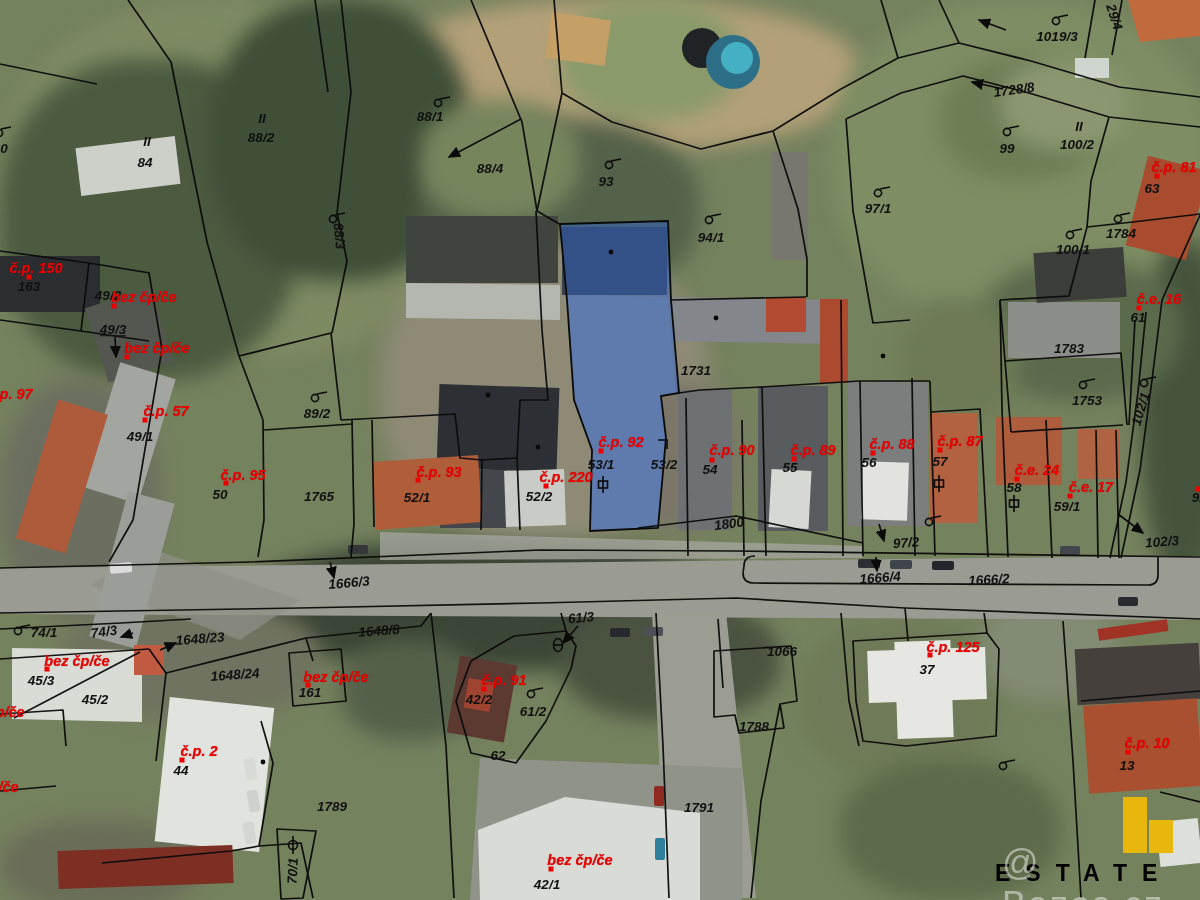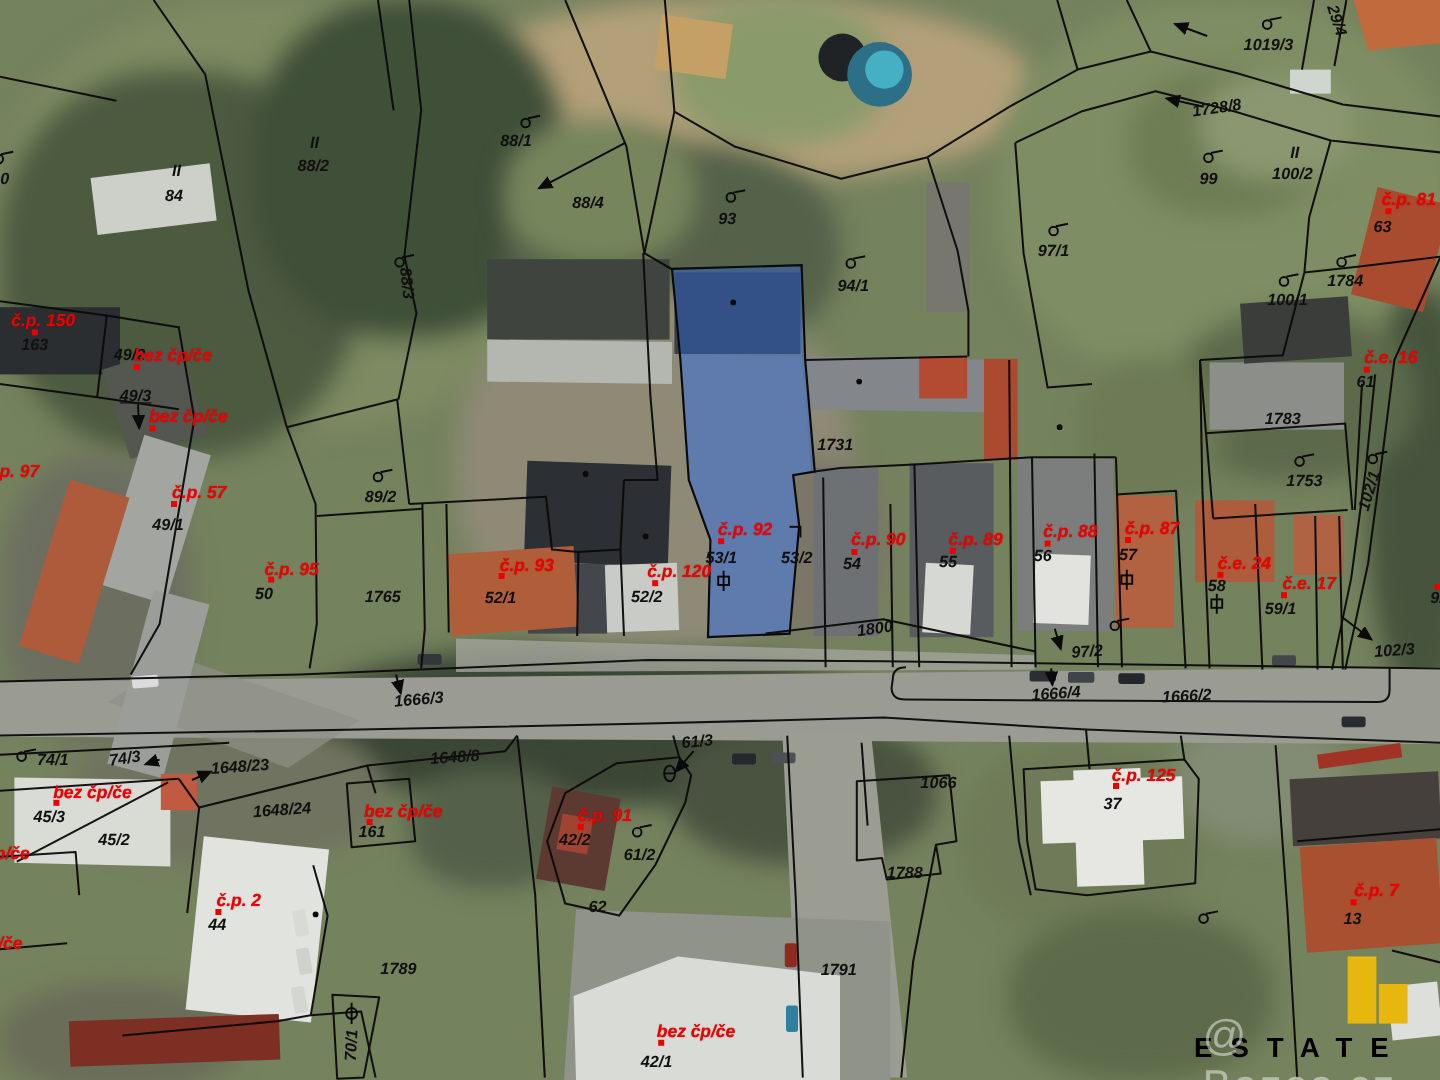--- a/index.html
+++ b/index.html
@@ -327,21 +327,21 @@
       <div class="red-dot" style="left: 114px; top: 306px;"></div>
       <div class="map-label red" style="left: 157px; top: 348px; transform: translate(-50%, -50%) rotate(0deg);">bez čp/če</div>
       <div class="red-dot" style="left: 127px; top: 357px;"></div>
       <div class="map-label red" style="left: 10px; top: 394px; transform: translate(-50%, -50%) rotate(0deg);">č.p. 97</div>
       <div class="map-label red" style="left: 166px; top: 411px; transform: translate(-50%, -50%) rotate(0deg);">č.p. 57</div>
       <div class="red-dot" style="left: 145px; top: 420px;"></div>
       <div class="map-label red" style="left: 243px; top: 475px; transform: translate(-50%, -50%) rotate(0deg);">č.p. 95</div>
       <div class="red-dot" style="left: 226px; top: 483px;"></div>
       <div class="map-label red" style="left: 439px; top: 472px; transform: translate(-50%, -50%) rotate(0deg);">č.p. 93</div>
       <div class="red-dot" style="left: 418px; top: 480px;"></div>
-      <div class="map-label red" style="left: 566px; top: 477px; transform: translate(-50%, -50%) rotate(0deg);">č.p. 120</div>
+      <div class="map-label red" style="left: 566px; top: 477px; transform: translate(-50%, -50%) rotate(0deg);">č.p. 220</div>
       <div class="red-dot" style="left: 546px; top: 486px;"></div>
       <div class="map-label red" style="left: 621px; top: 442px; transform: translate(-50%, -50%) rotate(0deg);">č.p. 92</div>
       <div class="red-dot" style="left: 601px; top: 451px;"></div>
       <div class="map-label red" style="left: 732px; top: 450px; transform: translate(-50%, -50%) rotate(0deg);">č.p. 90</div>
       <div class="red-dot" style="left: 712px; top: 460px;"></div>
       <div class="map-label red" style="left: 813px; top: 450px; transform: translate(-50%, -50%) rotate(0deg);">č.p. 89</div>
       <div class="red-dot" style="left: 794px; top: 459px;"></div>
       <div class="map-label red" style="left: 892px; top: 444px; transform: translate(-50%, -50%) rotate(0deg);">č.p. 88</div>
       <div class="red-dot" style="left: 873px; top: 453px;"></div>
       <div class="map-label red" style="left: 960px; top: 441px; transform: translate(-50%, -50%) rotate(0deg);">č.p. 87</div>
@@ -361,21 +361,21 @@
       <div class="map-label red" style="left: 336px; top: 677px; transform: translate(-50%, -50%) rotate(0deg);">bez čp/če</div>
       <div class="red-dot" style="left: 308px; top: 685px;"></div>
       <div class="map-label red" style="left: 199px; top: 751px; transform: translate(-50%, -50%) rotate(0deg);">č.p. 2</div>
       <div class="red-dot" style="left: 182px; top: 760px;"></div>
       <div class="map-label red" style="left: 504px; top: 680px; transform: translate(-50%, -50%) rotate(0deg);">č.p. 91</div>
       <div class="red-dot" style="left: 484px; top: 689px;"></div>
       <div class="map-label red" style="left: 580px; top: 860px; transform: translate(-50%, -50%) rotate(0deg);">bez čp/če</div>
       <div class="red-dot" style="left: 551px; top: 869px;"></div>
       <div class="map-label red" style="left: 953px; top: 647px; transform: translate(-50%, -50%) rotate(0deg);">č.p. 125</div>
       <div class="red-dot" style="left: 930px; top: 655px;"></div>
-      <div class="map-label red" style="left: 1147px; top: 743px; transform: translate(-50%, -50%) rotate(0deg);">č.p. 7</div>
+      <div class="map-label red" style="left: 1147px; top: 743px; transform: translate(-50%, -50%) rotate(0deg);">č.p. 10</div>
       <div class="red-dot" style="left: 1128px; top: 752px;"></div>
       <div class="sym" style="left: 3px; top: 133px;"><svg width="20" height="14">
           <circle cx="6" cy="9" r="3.6" fill="none" stroke="#0a0a0a" stroke-width="1.6"></circle>
           <path d="M8,5 L18,3" stroke="#0a0a0a" stroke-width="1.6"></path>
         </svg></div>
       <div class="sym" style="left: 337px; top: 219px;"><svg width="20" height="14">
           <circle cx="6" cy="9" r="3.6" fill="none" stroke="#0a0a0a" stroke-width="1.6"></circle>
           <path d="M8,5 L18,3" stroke="#0a0a0a" stroke-width="1.6"></path>
         </svg></div>
       <div class="sym" style="left: 442px; top: 103px;"><svg width="20" height="14">

